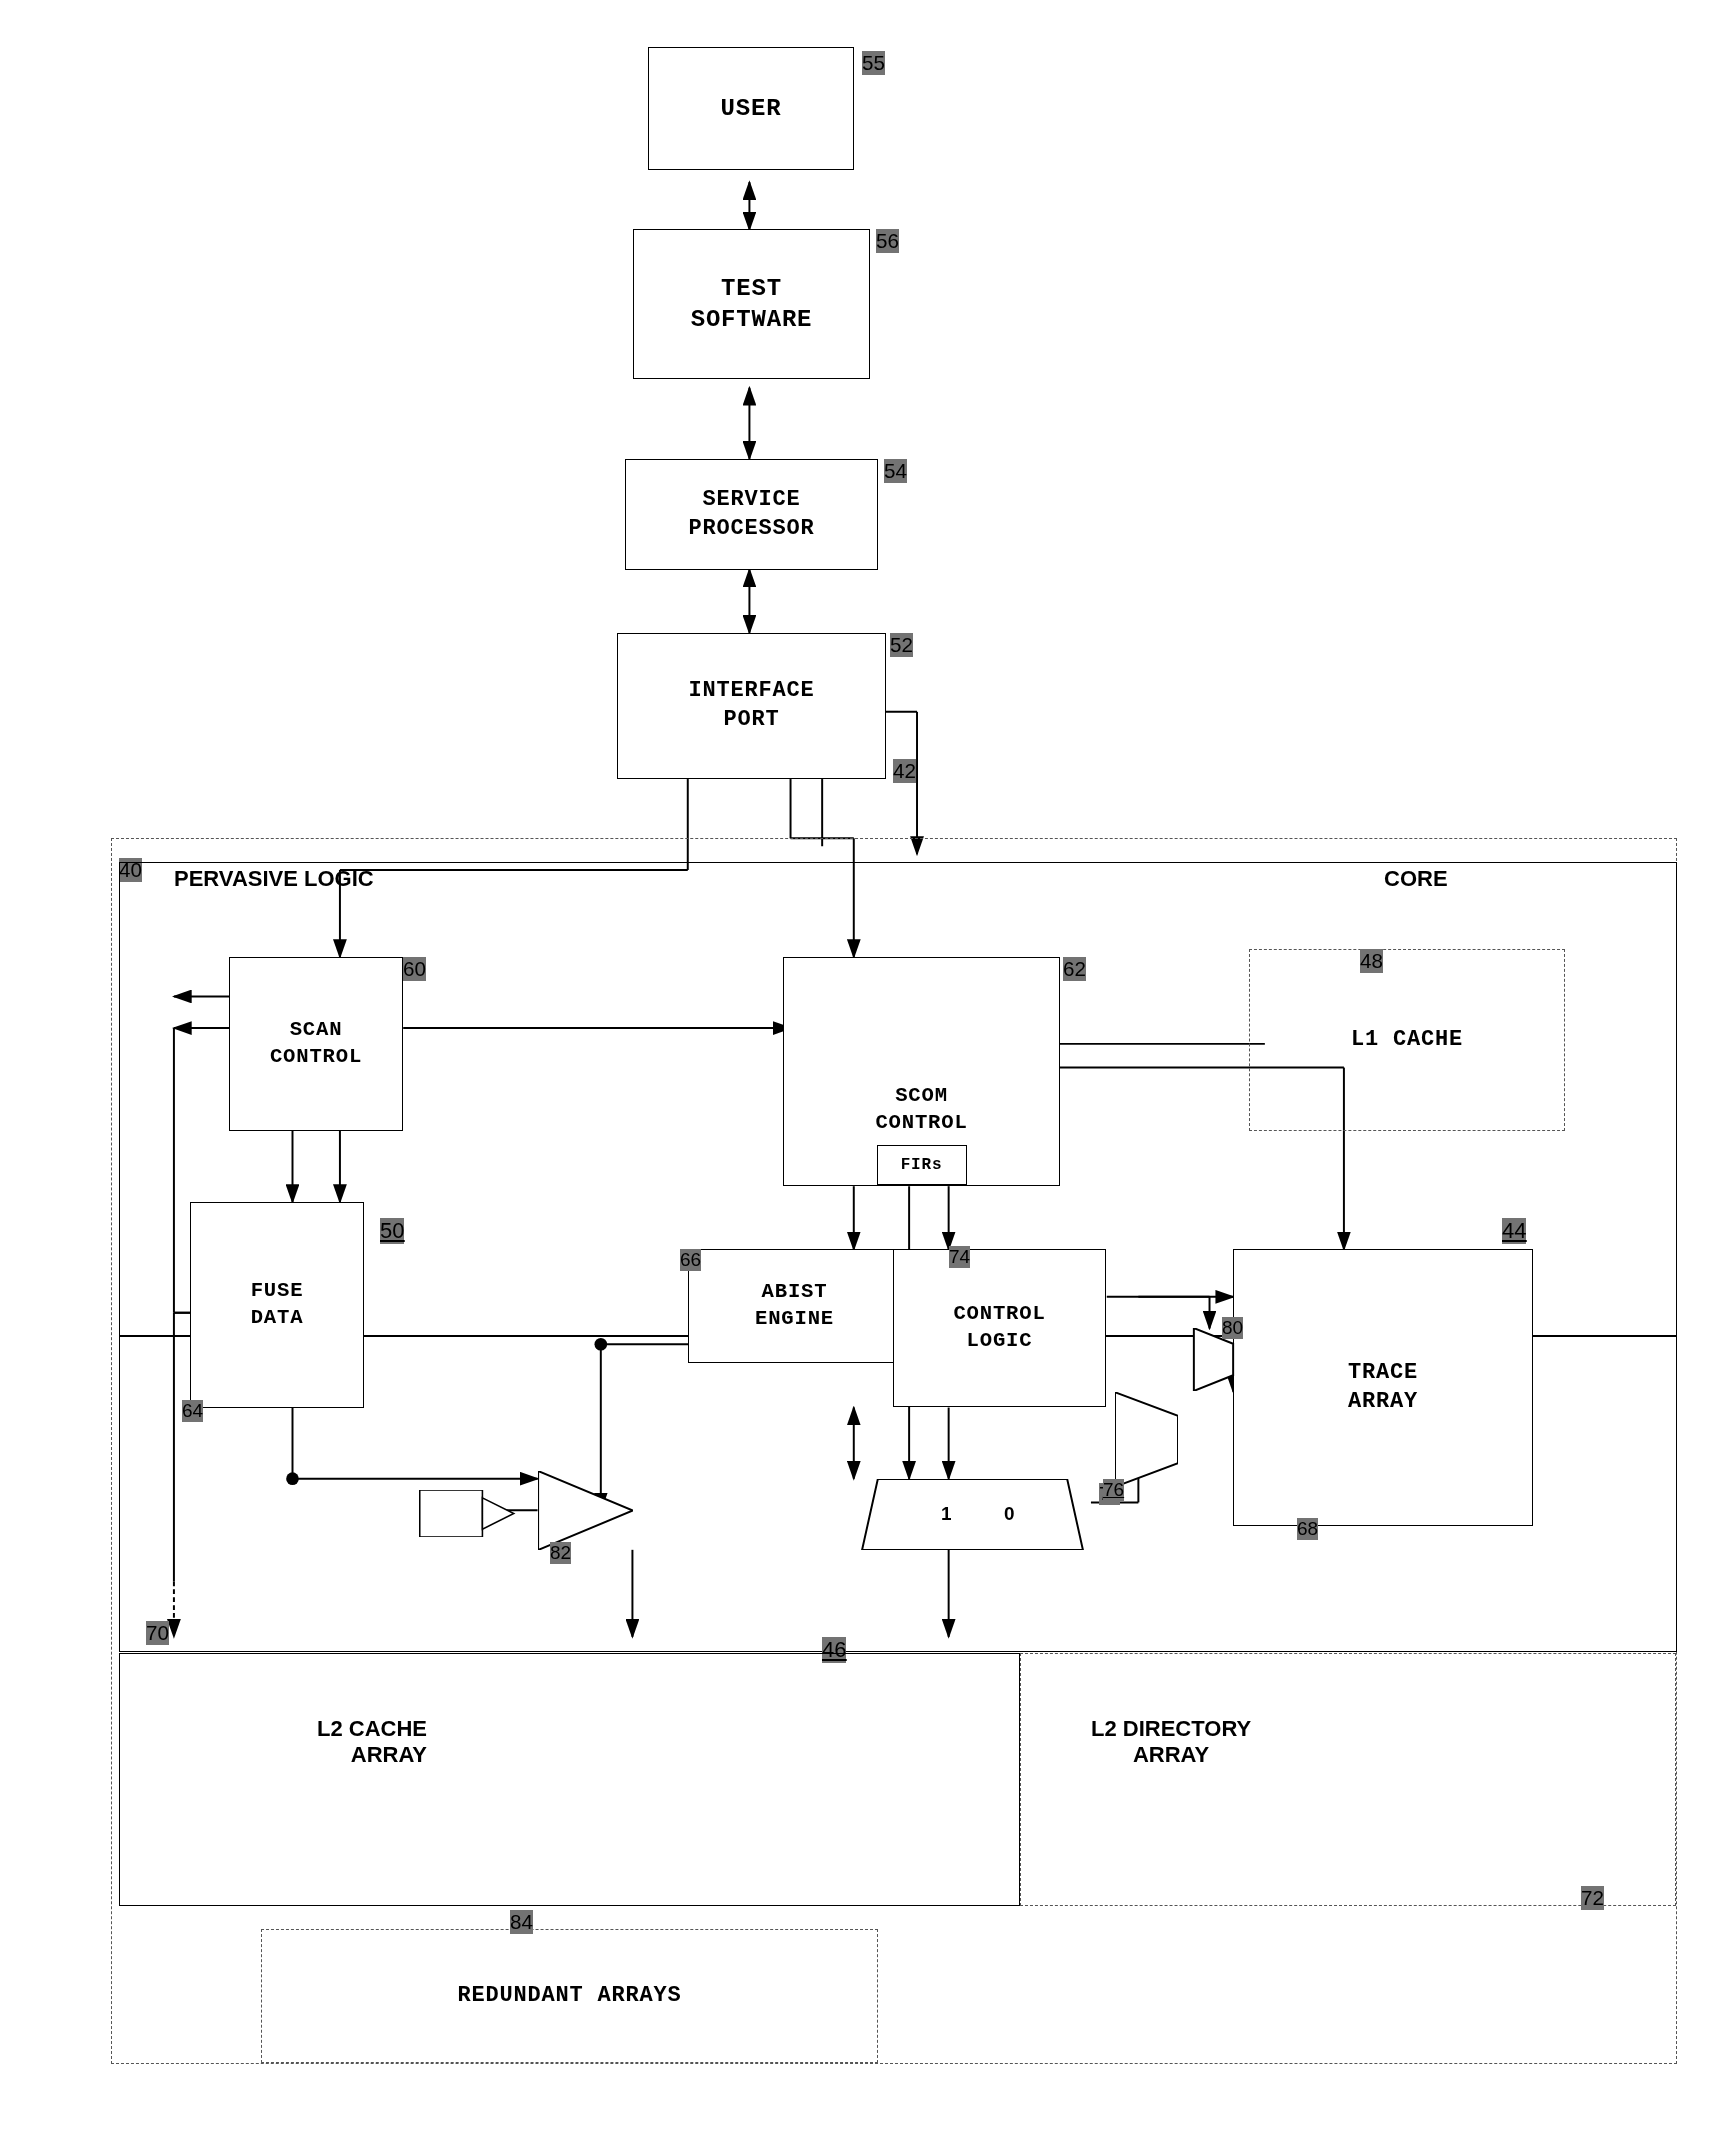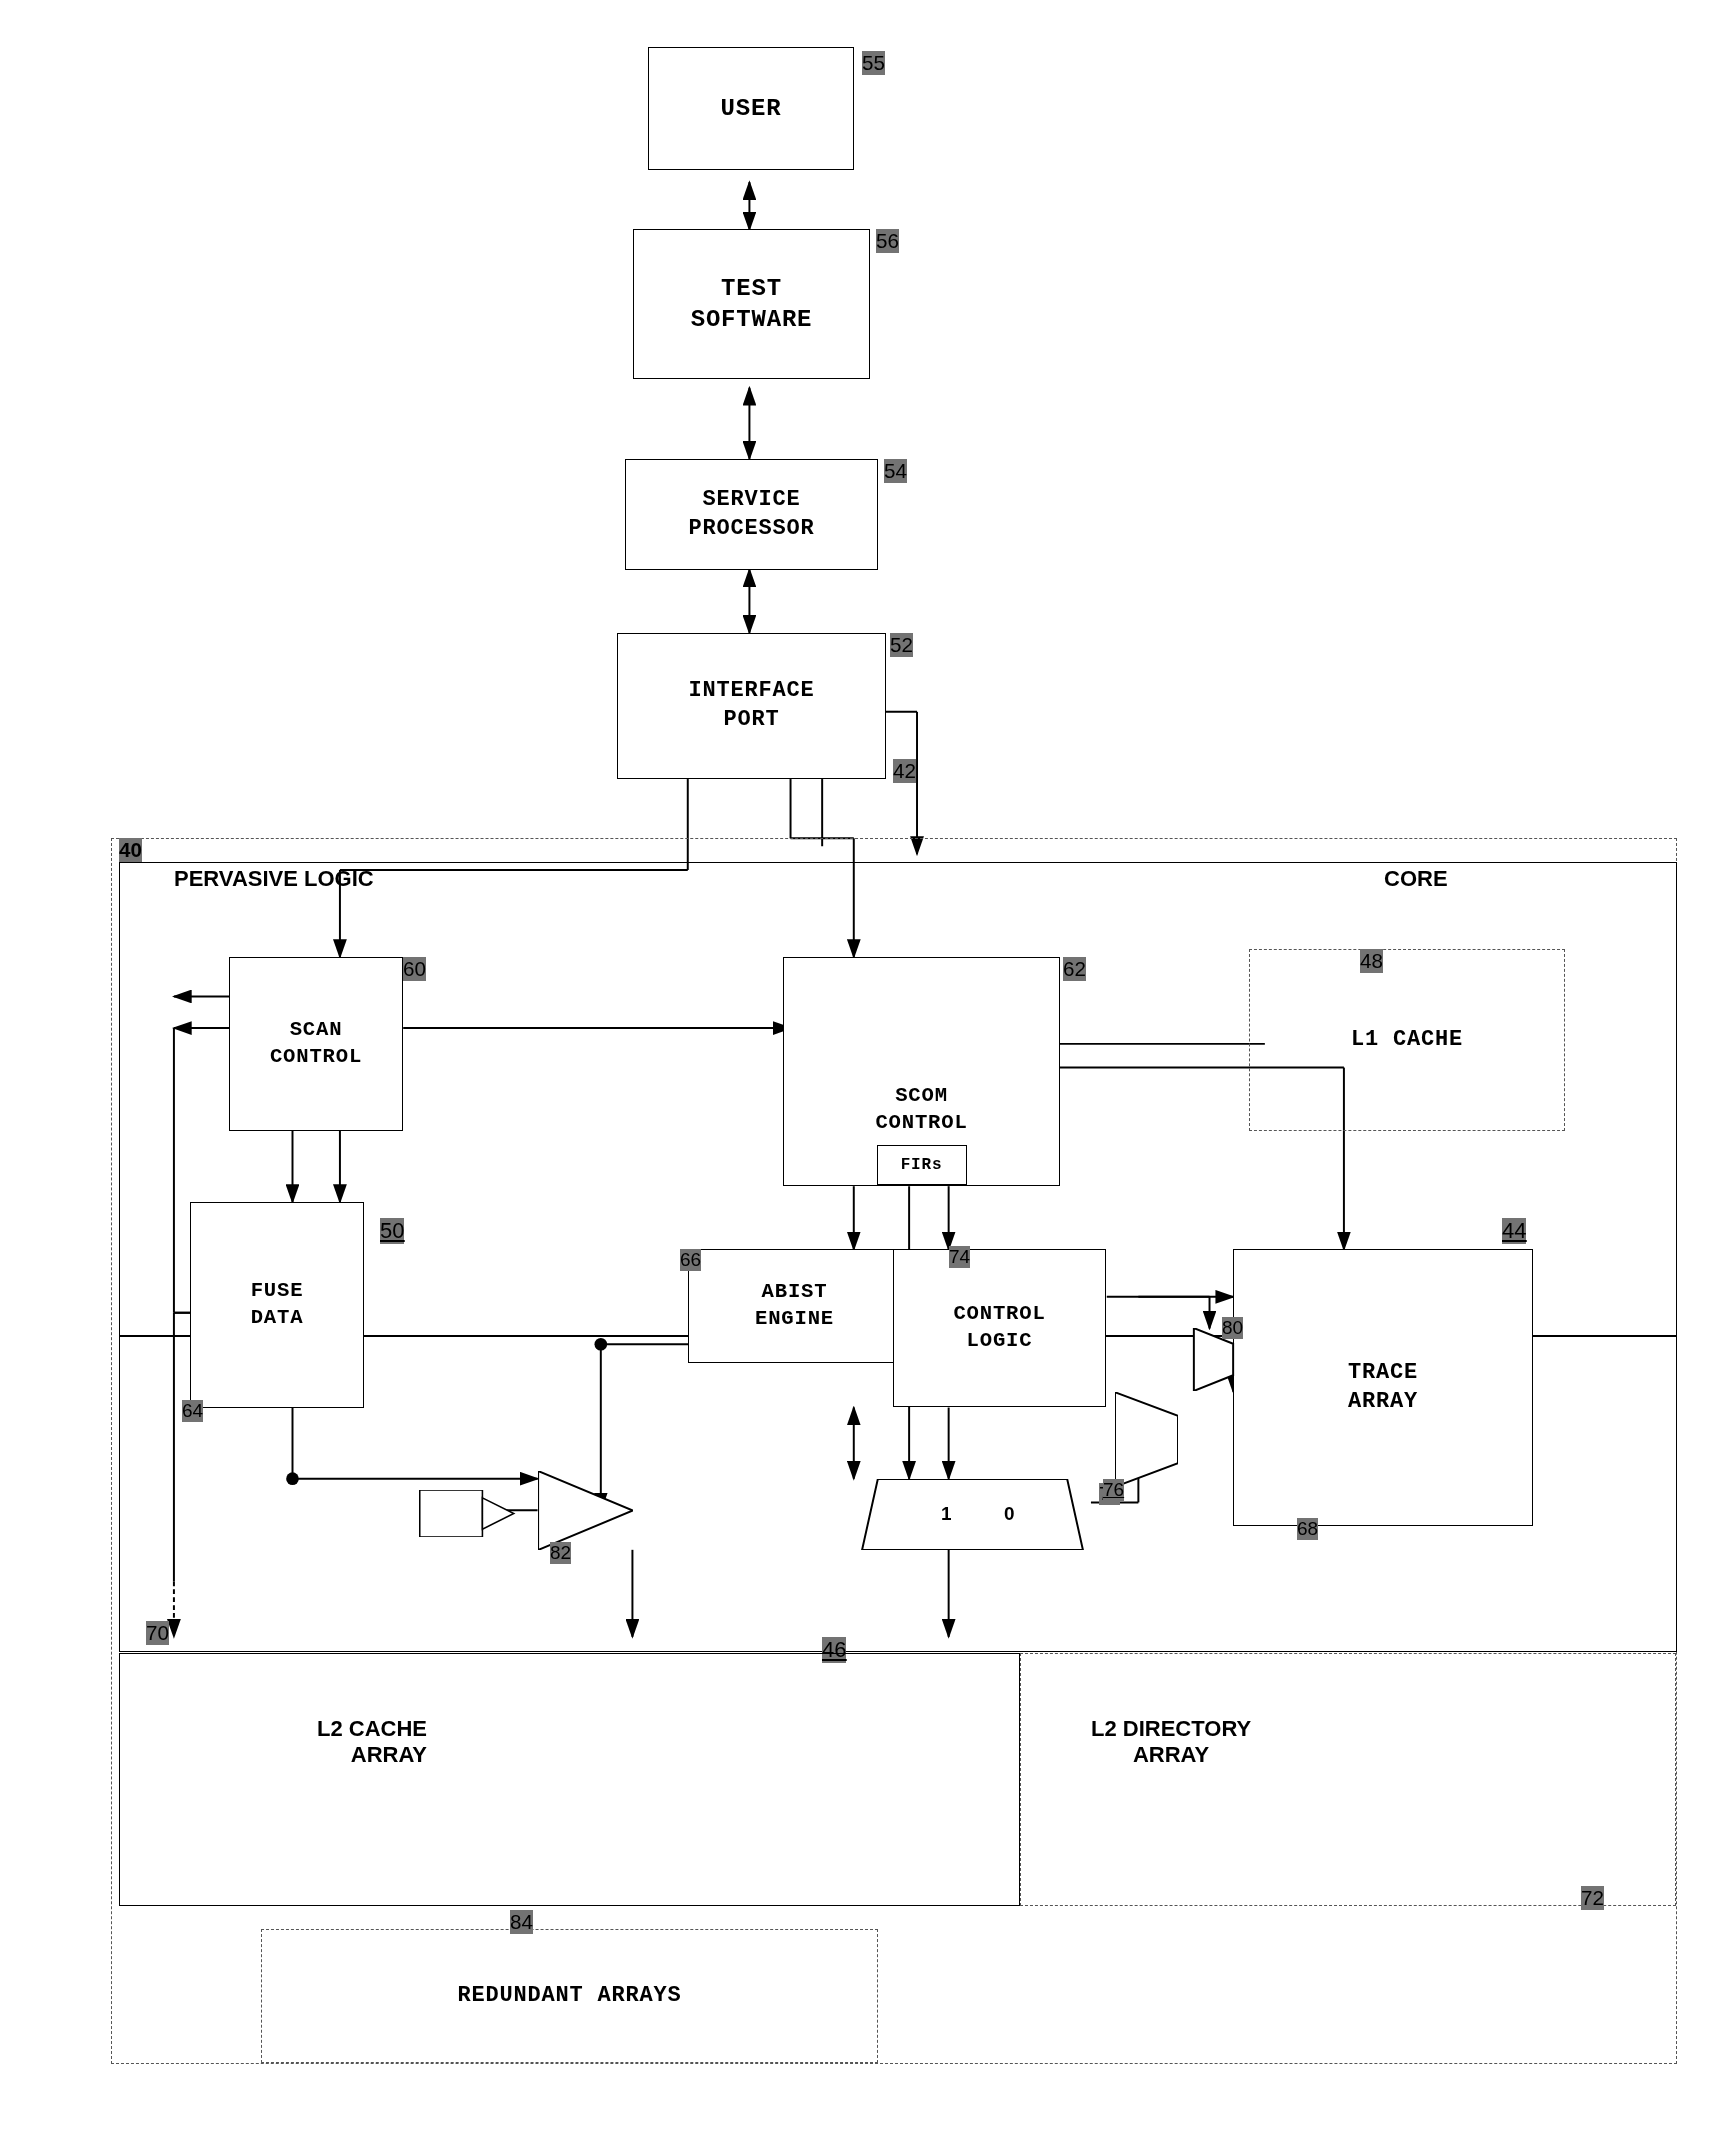--- a/index.html
+++ b/index.html
@@ -197,21 +197,21 @@
   <div class="box" style="left:617px; top:633px; width:269px; height:146px; font-size:22px;">
     <span>INTERFACE<br>PORT</span>
   </div>
 
   <div class="refnum" style="left:890px; top:633px;">52</div>
 
   <div class="refnum" style="left:893px; top:759px;">42</div>
 
   <div class="boundary-outer" style="left:111px; top:838px; width:1566px; height:1226px;"></div>
 
-  <div class="refnum" style="left:119px; top:838px; font-size:20.6px;font-weight:bold;">40</div>
+  <div class="refnum" style="left:119px; top:858px; font-size:20.6px;">40</div>
 
   <div class="boundary-solid" style="left:119px; top:862px; width:1558px; height:474px;"></div>
 
   <div class="label" style="left:174px; top:866px; font-size:22px;">PERVASIVE LOGIC</div>
 
   <div class="refnum" style="left:380px; top:1218px; text-decoration:underline; font-size:22px;"><u>50</u></div>
 
   <div class="label" style="left:1384px; top:866px; font-size:22px;">CORE</div>
 
   <div class="refnum" style="left:1502px; top:1218px; text-decoration:underline; font-size:22px;"><u>44</u></div>

